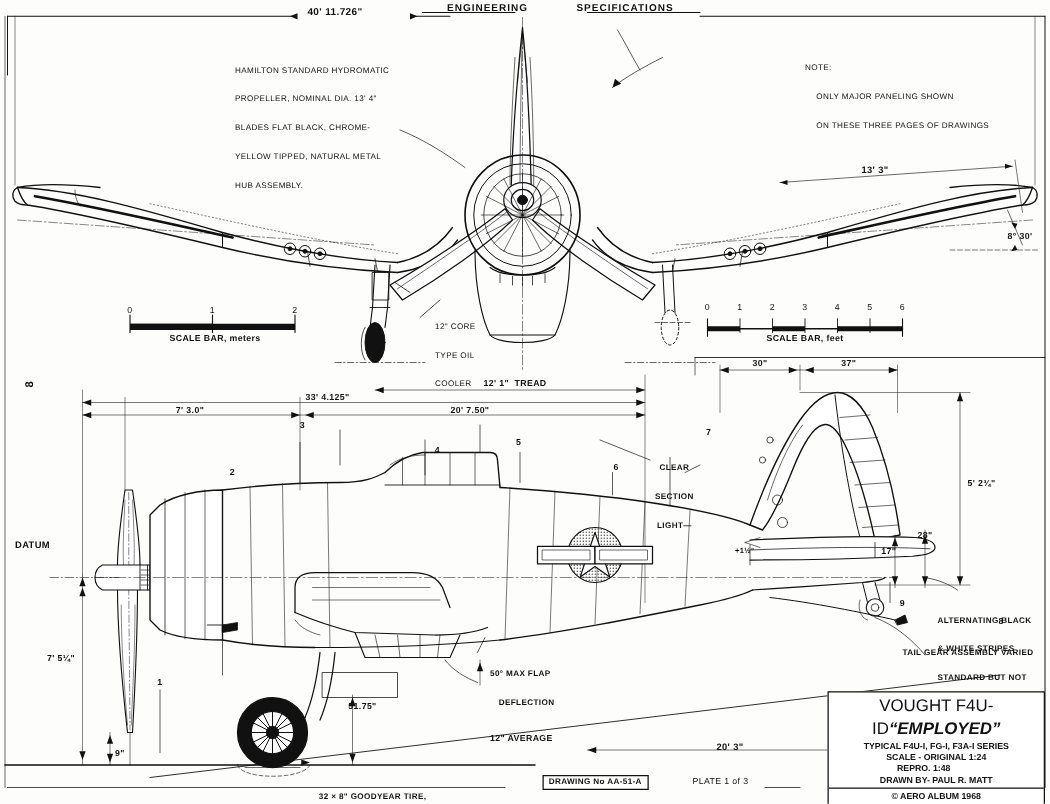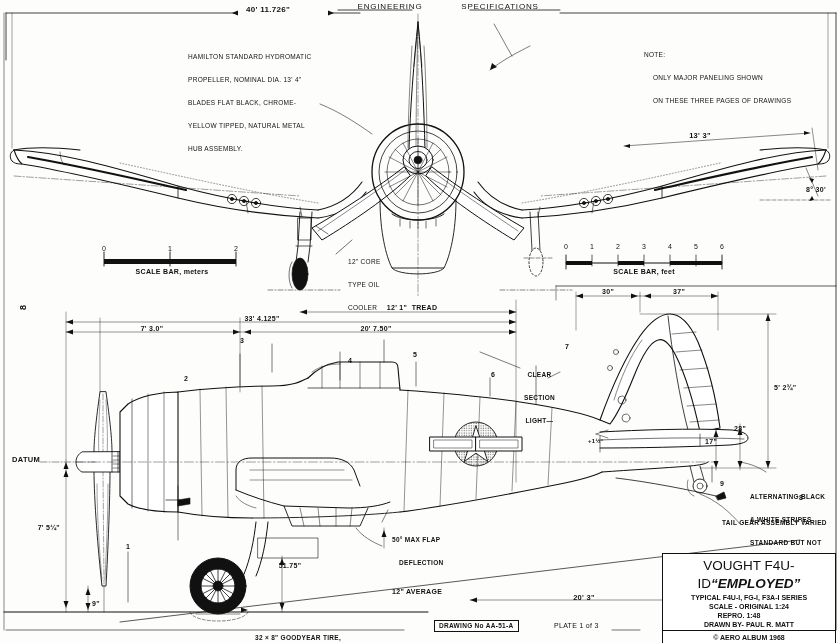--- a/index.html
+++ b/index.html
@@ -7,21 +7,21 @@
   body{
     width:840px;height:643px;overflow:hidden;position:relative;
     font-family:"Liberation Sans", sans-serif;
     color:#111;background:#fdfdfb;
   }
   #sheet{position:absolute;inset:0;width:840px;height:643px;}
   #svgroot{position:absolute;left:0;top:0;width:840px;height:643px;}
   .lbl{position:absolute;font-family:"Liberation Sans",sans-serif;
        letter-spacing:.3px;color:#111;white-space:pre;line-height:1.18;}
   .t6{font-size:6px;} .t65{font-size:6.5px;} .t7{font-size:7px;}
-  .t75{font-size:7.5px;} .t8{font-size:8px;} .t9{font-size:9px;} .t13{font-size:13.5px;}
+  .t75{font-size:7.5px;} .t8{font-size:8px;font-weight:bold;} .t9{font-size:9px;} .t13{font-size:13.5px;}
   .bold{font-weight:bold;}
   .ctr{text-align:center;transform:translateX(-50%);}
   .rt{text-align:right;transform:translateX(-100%);}
   .ital{font-style:italic;}
   .boxed{border:1.1px solid #111;padding:1px 4px;background:#fff;}
   .titleblock{
     position:absolute;border:1.4px solid #111;background:#fff;
     text-align:center;
   }
   .tb-div{border-top:1.2px solid #111;}
@@ -518,21 +518,21 @@
   <div class="lbl t7 bold ctr" style="left:262px;top:315px;">33' 4.125"</div>
   <div class="lbl t7 bold ctr" style="left:376px;top:325px;">20' 7.50"</div>
   <div class="lbl t7 bold ctr" style="left:412px;top:304px;">12' 1"  TREAD</div>
   <div class="lbl t7 bold ctr" style="left:608px;top:288px;">30"</div>
   <div class="lbl t7 bold ctr" style="left:679px;top:288px;">37"</div>
   <div class="lbl t7 bold" style="left:774px;top:384px;">5' 2¾"</div>
   <div class="lbl t7 bold ctr" style="left:740px;top:425px;">28"</div>
   <div class="lbl t7 bold ctr" style="left:711px;top:438px;">17"</div>
   <div class="lbl t6 bold" style="left:588px;top:438px;">+1½°</div>
 
-  <div class="lbl t75 bold" style="left:12px;top:456px;">DATUM</div>
+  <div class="lbl t75 bold" style="left:12px;top:432px;">DATUM</div>
   <div class="lbl t7 bold rt" style="left:60px;top:524px;">7' 5¼"</div>
   <div class="lbl t7 bold ctr" style="left:96px;top:600px;">9"</div>
   <div class="lbl t7 bold ctr" style="left:290px;top:562px;">51.75"</div>
   <div class="lbl t7 bold" style="left:392px;top:588px;">12" AVERAGE</div>
   <div class="lbl t75 bold ctr" style="left:584px;top:594px;">20' 3"</div>
 
   <div class="lbl t65 bold" style="left:524px;top:356px;text-align:center;">
     <div>CLEAR</div>
     <div>SECTION</div>
     <div>LIGHT—</div>

